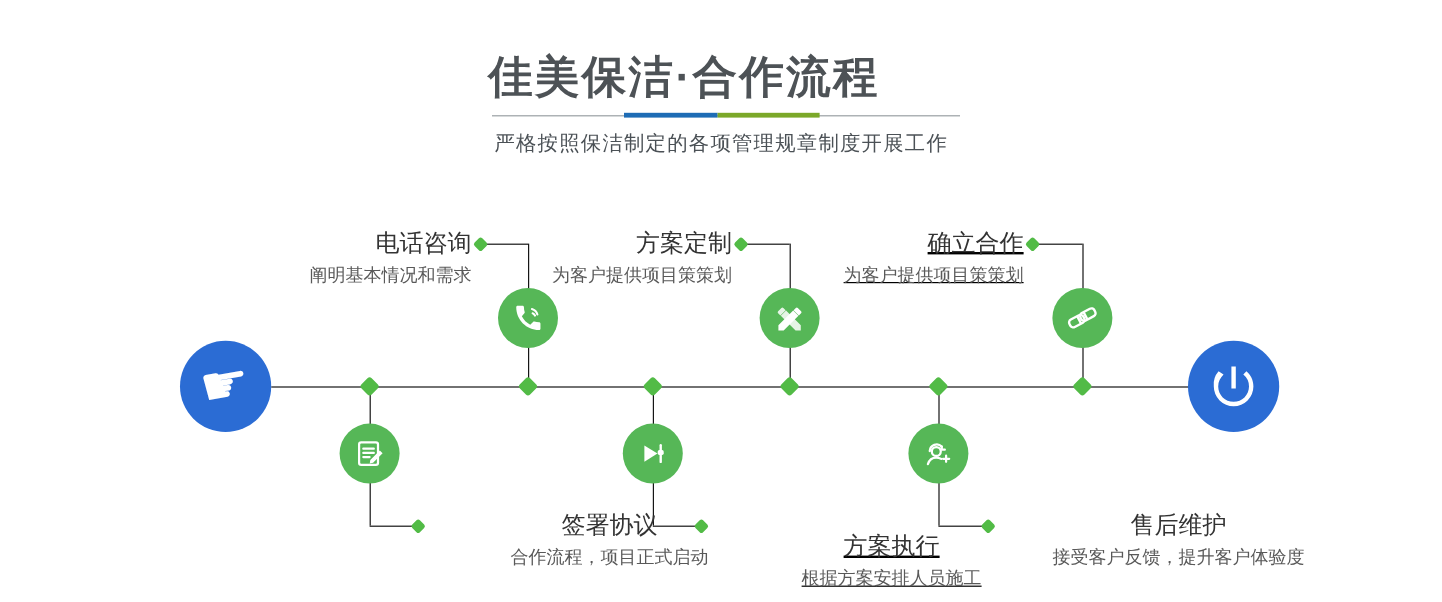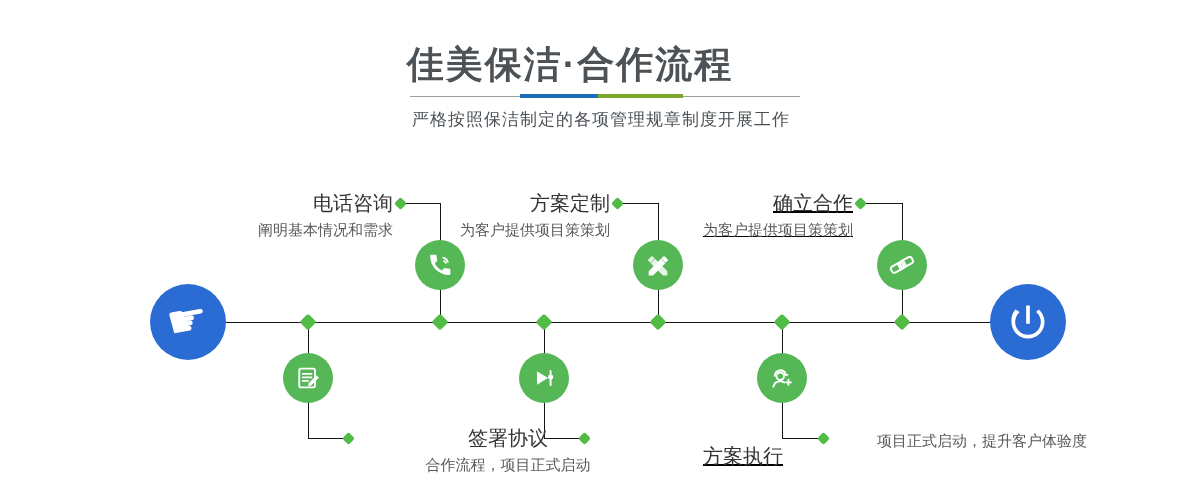--- a/index.html
+++ b/index.html
@@ -164,18 +164,20 @@
     <div class="t">确立合作</div>
     <div class="d">为客户提供项目策策划</div>
   </div>
 
   <div class="step bottom" style="left:358px;top:426px;">
     <div class="t">签署协议</div>
     <div class="d">合作流程，项目正式启动</div>
   </div>
   <div class="step bottom" style="left:593px;top:444px;text-decoration:underline;">
     <div class="t">方案执行</div>
+    <div class="d">根据方案安排人员施工</div>
   </div>
   <div class="step bottom" style="left:832px;top:426px;">
-    <div class="d">项目正式启动，提升客户体验度</div>
+    <div class="t">售后维护</div>
+    <div class="d">接受客户反馈，提升客户体验度</div>
   </div>
 
 </div>
 
 </body></html>

